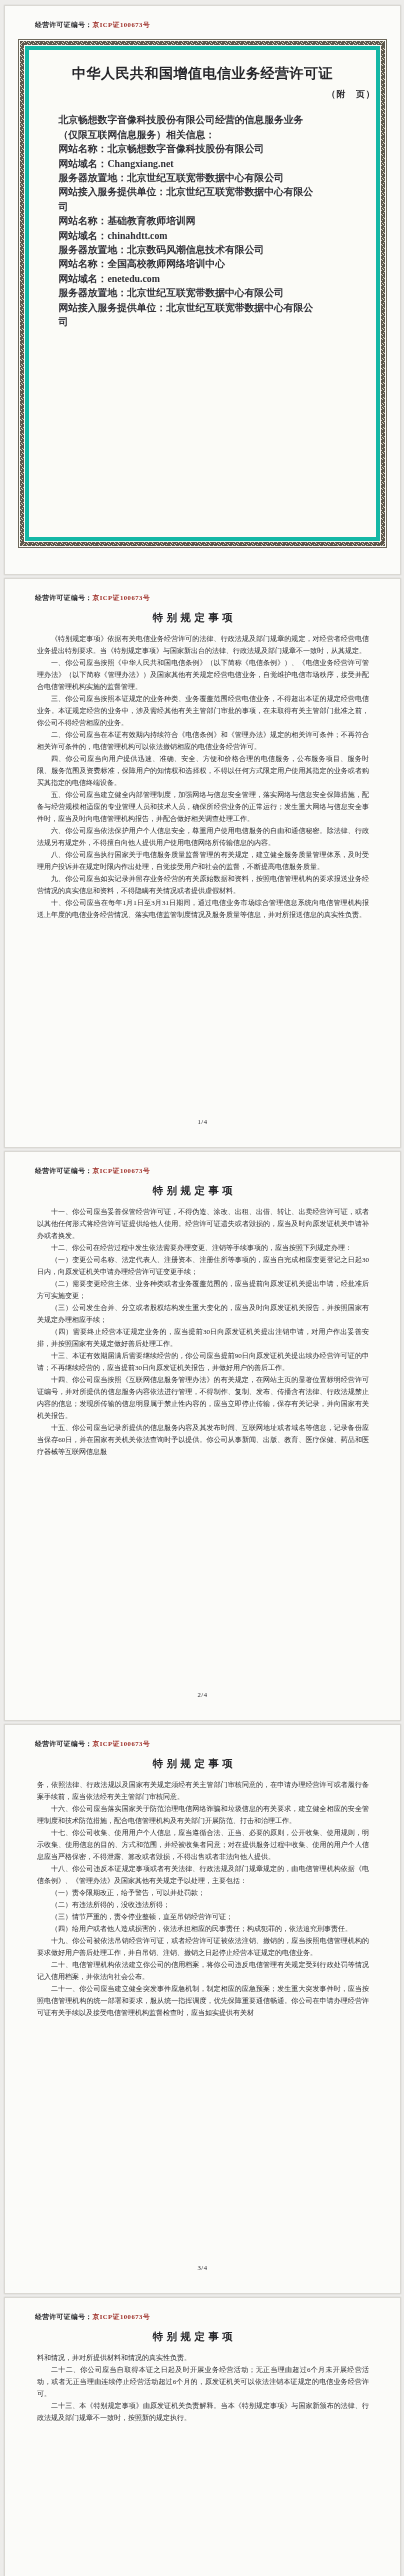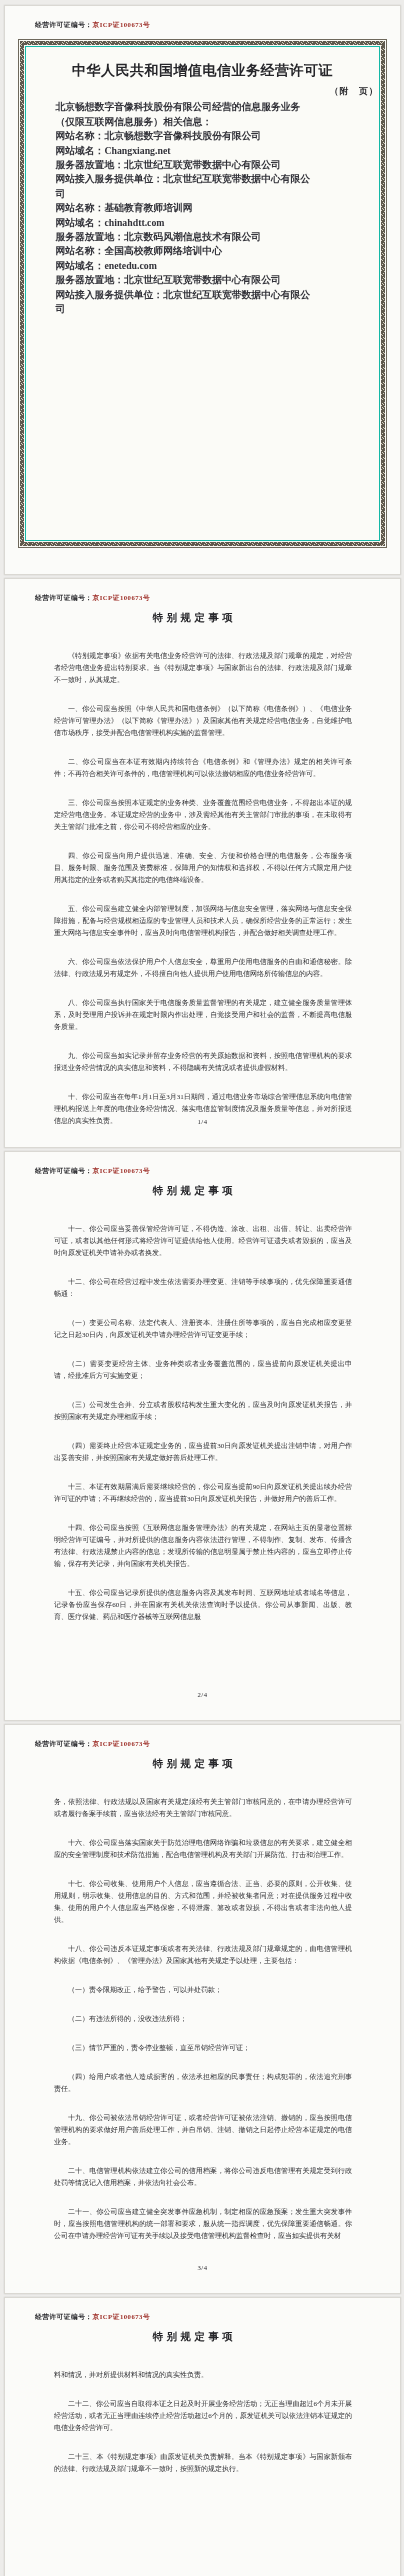--- a/index.html
+++ b/index.html
@@ -31,41 +31,41 @@
     position:absolute;left:13.4px;right:13.4px;top:33px;bottom:26px;
     border:0.5px solid #6e685c;padding:1px;background:#fbfbf7;box-sizing:border-box;
   }
   .frame-band{
     height:100%;box-sizing:border-box;padding:1px;
     border:4.6px solid #5f594e;
     border-image:repeating-linear-gradient(135deg,#5f594e 0 1px,#d8d2c2 1px 1.5px,#5f594e 1.5px 2.6px) 9;
   }
   .frame-line{
     height:100%;box-sizing:border-box;
-    border:1px solid #14b8a6;
+    border:4px solid #14b8a6;
     padding:15.5px 0 0;
   }
   .cert-title{margin:0;text-align:center;font-size:14px;font-weight:bold;letter-spacing:0.5px}
   .cert-sub{margin:6.2px 0 0;text-align:right;font-size:8.8px;font-weight:bold;letter-spacing:1px}
   .cert-body{
-    margin:2px 0 0 29px;width:262px;
+    margin:12px 0 0 29px;width:262px;
     font-size:9.8px;line-height:14.4px;font-weight:bold;color:#33333a;
   }
   .cert-body p{margin:0}
 
   
   .stip-title{
     margin:0;position:absolute;top:32px;left:0;right:16px;
     text-align:center;font-size:10.3px;font-weight:bold;letter-spacing:3.6px;
   }
   .stip-body{
     position:absolute;top:54px;left:32px;right:31px;
     font-size:7px;line-height:12px;text-align:justify;color:#2c2c30;
   }
-  .stip-body p{margin:17px}
+  .stip-body p{margin:0}
   .indent{text-indent:2em}
   .flush{text-indent:0}
   .sub{text-indent:2em}
   .pageno{
     position:absolute;bottom:21.6px;left:0;right:0;
     text-align:center;font-size:6.7px;letter-spacing:0.5px;color:#2c2c30;
   }
 </style>
 </head>
 <body>
@@ -118,24 +118,24 @@
     <div class="hdr">
       <span>经营许可证编号：</span><span class="num">京ICP证100673号</span>
     </div>
     <h2 class="stip-title">特别规定事项</h2>
     <div class="stip-body">
 
         <p class="indent">《特别规定事项》依据有关电信业务经营许可的法律、行政法规及部门规章的规定，对经营者经营电信业务提出特别要求。当《特别规定事项》与国家新出台的法律、行政法规及部门规章不一致时，从其规定。</p>
 
         <p class="indent">一、你公司应当按照《中华人民共和国电信条例》（以下简称《电信条例》）、《电信业务经营许可管理办法》（以下简称《管理办法》）及国家其他有关规定经营电信业务，自觉维护电信市场秩序，接受并配合电信管理机构实施的监督管理。</p>
 
+        <p class="indent">三、你公司应当按照本证规定的业务种类、业务覆盖范围经营电信业务，不得超出本证的规定经营电信业务。本证规定经营的业务中，涉及需经其他有关主管部门审批的事项，在未取得有关主管部门批准之前，你公司不得经营相应的业务。</p>
+
         <p class="indent">二、你公司应当在本证有效期内持续符合《电信条例》和《管理办法》规定的相关许可条件；不再符合相关许可条件的，电信管理机构可以依法撤销相应的电信业务经营许可。</p>
 
-        <p class="indent">三、你公司应当按照本证规定的业务种类、业务覆盖范围经营电信业务，不得超出本证的规定经营电信业务。本证规定经营的业务中，涉及需经其他有关主管部门审批的事项，在未取得有关主管部门批准之前，你公司不得经营相应的业务。</p>
-
         <p class="indent">四、你公司应当向用户提供迅速、准确、安全、方便和价格合理的电信服务，公布服务项目、服务时限、服务范围及资费标准，保障用户的知情权和选择权，不得以任何方式限定用户使用其指定的业务或者购买其指定的电信终端设备。</p>
 
         <p class="indent">五、你公司应当建立健全内部管理制度，加强网络与信息安全管理，落实网络与信息安全保障措施，配备与经营规模相适应的专业管理人员和技术人员，确保所经营业务的正常运行；发生重大网络与信息安全事件时，应当及时向电信管理机构报告，并配合做好相关调查处理工作。</p>
 
         <p class="indent">六、你公司应当依法保护用户个人信息安全，尊重用户使用电信服务的自由和通信秘密。除法律、行政法规另有规定外，不得擅自向他人提供用户使用电信网络所传输信息的内容。</p>
 
 
         <p class="indent">八、你公司应当执行国家关于电信服务质量监督管理的有关规定，建立健全服务质量管理体系，及时受理用户投诉并在规定时限内作出处理，自觉接受用户和社会的监督，不断提高电信服务质量。</p>
 
         <p class="indent">九、你公司应当如实记录并留存业务经营的有关原始数据和资料，按照电信管理机构的要求报送业务经营情况的真实信息和资料，不得隐瞒有关情况或者提供虚假材料。</p>
@@ -147,21 +147,21 @@
 
   <section class="page">
     <div class="hdr">
       <span>经营许可证编号：</span><span class="num">京ICP证100673号</span>
     </div>
     <h2 class="stip-title">特别规定事项</h2>
     <div class="stip-body">
 
         <p class="indent">十一、你公司应当妥善保管经营许可证，不得伪造、涂改、出租、出借、转让、出卖经营许可证，或者以其他任何形式将经营许可证提供给他人使用。经营许可证遗失或者毁损的，应当及时向原发证机关申请补办或者换发。</p>
 
-        <p class="indent">十二、你公司在经营过程中发生依法需要办理变更、注销等手续事项的，优先保障重要通信畅通：</p>
+        <p class="indent">十二、你公司在经营过程中发生依法需要办理变更、注销等手续事项的，应当按照下列规定办理：</p>
 
         <p class="sub">（一）变更公司名称、法定代表人、注册资本、注册住所等事项的，应当自完成相应变更登记之日起30日内，向原发证机关申请办理经营许可证变更手续；</p>
 
         <p class="sub">（二）需要变更经营主体、业务种类或者业务覆盖范围的，应当提前向原发证机关提出申请，经批准后方可实施变更；</p>
 
         <p class="sub">（三）公司发生合并、分立或者股权结构发生重大变化的，应当及时向原发证机关报告，并按照国家有关规定办理相应手续；</p>
 
         <p class="sub">（四）需要终止经营本证规定业务的，应当提前30日向原发证机关提出注销申请，对用户作出妥善安排，并按照国家有关规定做好善后处理工作。</p>
 
         <p class="indent">十三、本证有效期届满后需要继续经营的，你公司应当提前90日向原发证机关提出续办经营许可证的申请；不再继续经营的，应当提前30日向原发证机关报告，并做好用户的善后工作。</p>

